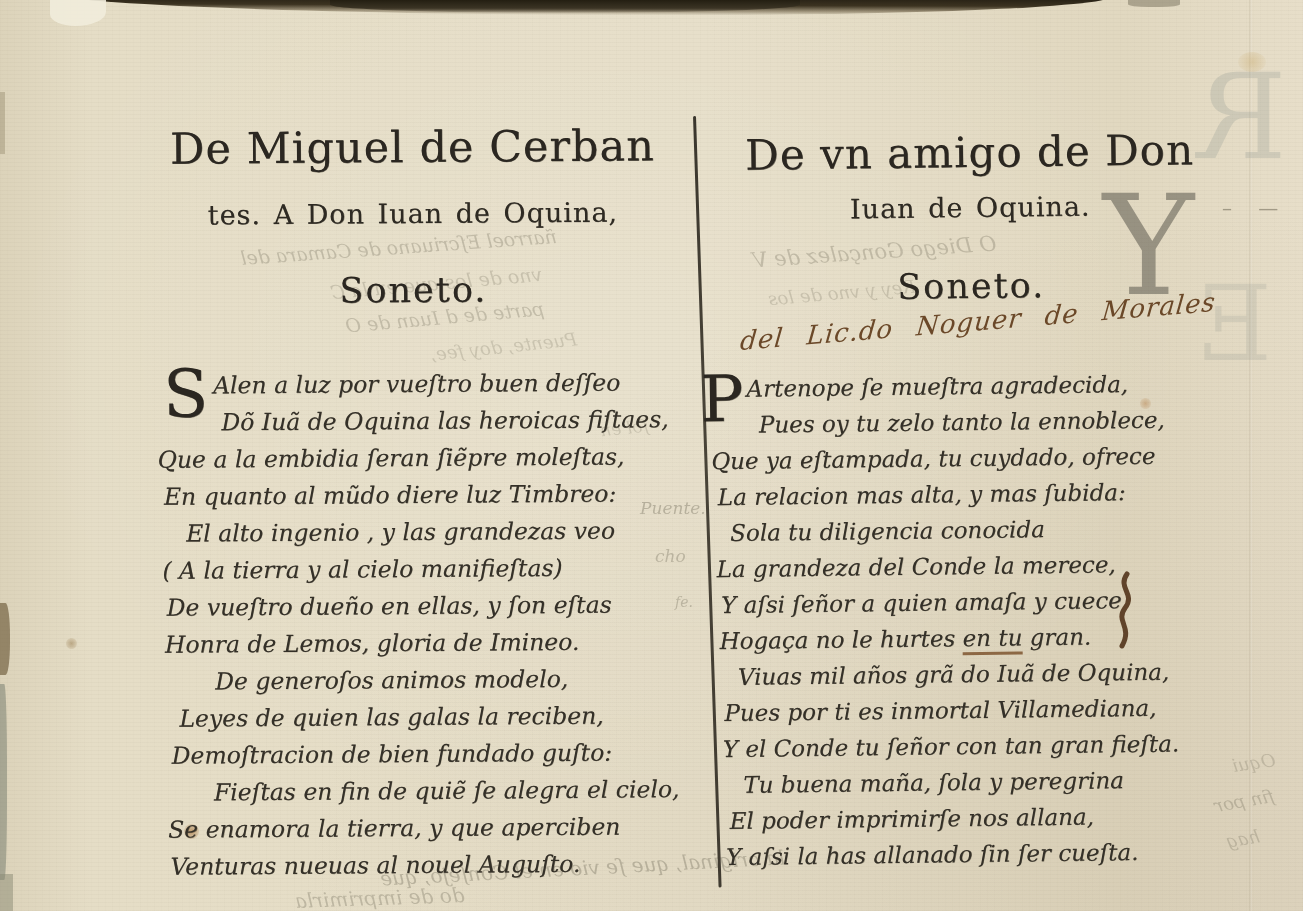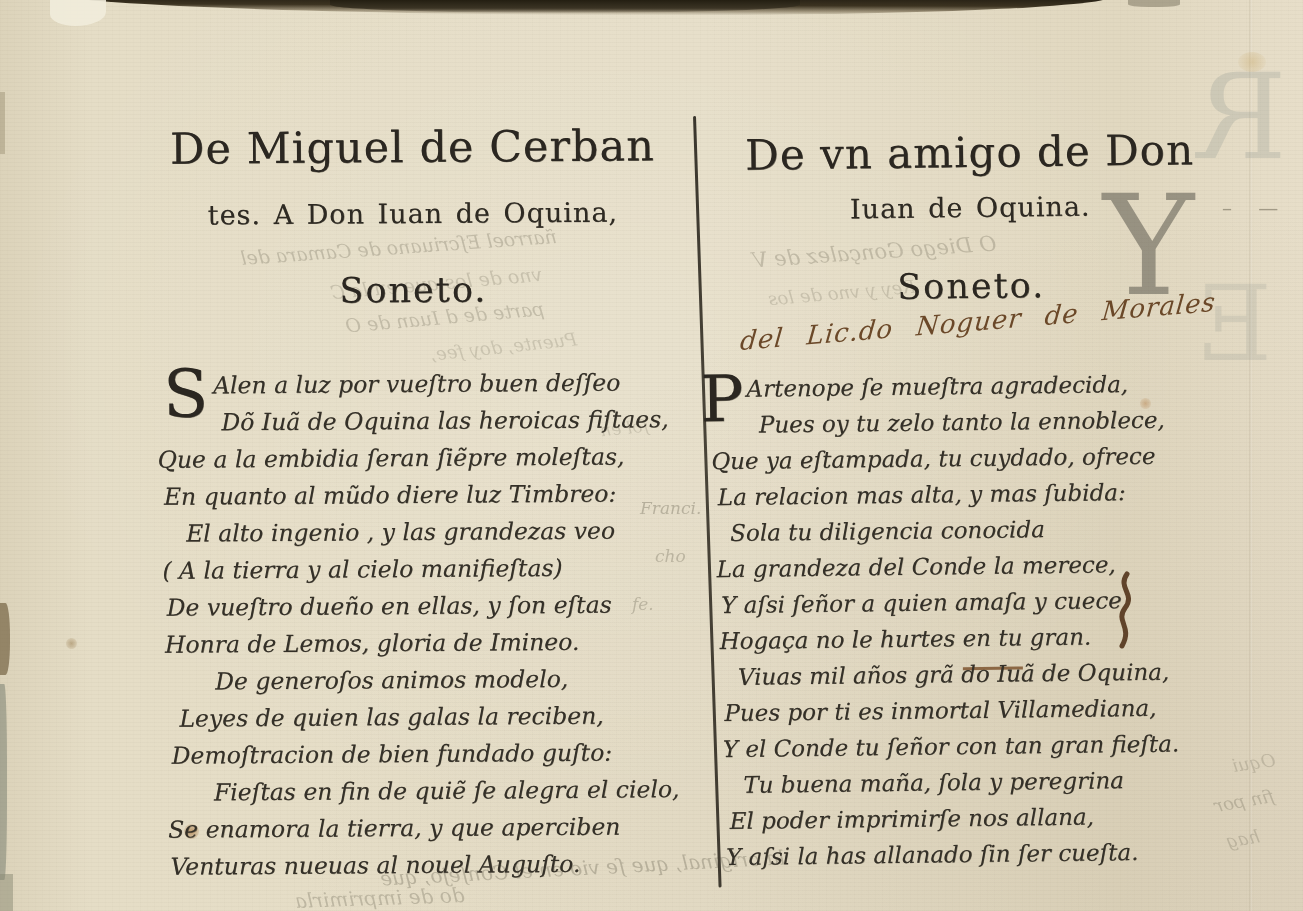--- a/index.html
+++ b/index.html
@@ -48,21 +48,21 @@
     color:#2b2721;text-shadow:0.4px 0.4px 0.5px rgba(35,30,20,0.55);}
   .sonnet{position:absolute;left:0;width:100%;font-style:italic;color:#343028;
     text-shadow:0.3px 0.3px 0.3px rgba(45,38,25,0.45);}
   .sonnet-l{top:244px;font-size:23.5px;line-height:37px;}
   .sonnet-r{top:250px;font-size:23px;line-height:36px;}
   .line{white-space:nowrap;}
   .dropcap{position:absolute;font-style:normal;color:#2b2721;line-height:1;
     text-shadow:0.5px 0.5px 0.6px rgba(35,30,20,0.55);}
   .dc-l{left:14px;top:-6px;font-size:66px;}
   .dc-r{left:2px;top:-4px;font-size:64px;}
-  .ul-ink{border-bottom:3px solid rgba(110,62,22,0.72);padding-bottom:16px;}
+  .ul-ink{border-bottom:3px solid rgba(110,62,22,0.72);padding-bottom:1px;}
   
   .handwriting{position:absolute;left:42px;top:188px;width:490px;font-size:26px;font-style:italic;
     color:#5b3514;transform:rotate(-4deg) skewX(-10deg);letter-spacing:1px;word-spacing:14px;
     opacity:.88;white-space:nowrap;}
   
   .ghost{position:absolute;font-style:italic;color:#6f6a58;white-space:nowrap;pointer-events:none;}
   .mir{transform:scaleX(-1);}
   .bigghost{position:absolute;font-style:normal;pointer-events:none;line-height:1;}
   .dashes{position:absolute;color:#6b6553;opacity:.55;font-size:20px;letter-spacing:10px;}
   
@@ -87,23 +87,23 @@
   <div class="bigghost" style="left:1103px;top:178px;font-size:138px;color:rgba(72,70,60,0.48);">Y</div>
   <div class="bigghost mir" style="left:1198px;top:58px;font-size:118px;color:rgba(148,153,146,0.28);">R</div>
   <div class="bigghost mir" style="left:1196px;top:272px;font-size:104px;color:rgba(148,153,146,0.22);">E</div>
 
   <div class="ghost mir" style="left:240px;top:236px;font-size:19px;opacity:.30;transform:scaleX(-1) rotate(4deg);">ñarroel Eſcriuano de Camara del</div>
   <div class="ghost mir" style="left:330px;top:272px;font-size:19px;opacity:.25;transform:scaleX(-1) rotate(5deg);">vno de los que en la C</div>
   <div class="ghost mir" style="left:345px;top:306px;font-size:19px;opacity:.29;transform:scaleX(-1) rotate(5deg);">parte de d Iuan de O</div>
   <div class="ghost mir" style="left:430px;top:336px;font-size:18px;opacity:.23;transform:scaleX(-1) rotate(6deg);">Puente, doy fee,</div>
   <div class="ghost mir" style="left:752px;top:240px;font-size:21px;opacity:.30;transform:scaleX(-1) rotate(4deg);">O Diego Gonçalez de V</div>
   <div class="ghost mir" style="left:768px;top:282px;font-size:18px;opacity:.24;transform:scaleX(-1) rotate(5deg);">Rey y vno de los</div>
-  <div class="ghost" style="left:640px;top:498px;font-size:17px;opacity:.38;">Franci.</div>
+  <div class="ghost" style="left:640px;top:498px;font-size:17px;opacity:.38;">Puente.</div>
   <div class="ghost" style="left:655px;top:546px;font-size:17px;opacity:.34;">cho</div>
-  <div class="ghost" style="left:632px;top:594px;font-size:17px;opacity:.34;">fe.</div>
+  <div class="ghost" style="left:675px;top:594px;font-size:14px;opacity:.34;">fe.</div>
   <div class="ghost mir" style="left:380px;top:856px;font-size:20px;opacity:.36;transform:scaleX(-1) rotate(3deg);">la original, que ſe vio en el Conſejo, que</div>
   <div class="ghost mir" style="left:295px;top:886px;font-size:20px;opacity:.32;transform:scaleX(-1) rotate(2deg);">do de imprimirla</div>
   <div class="ghost mir" style="left:1232px;top:752px;font-size:18px;opacity:.26;transform:scaleX(-1) rotate(8deg);">Oqui</div>
   <div class="ghost mir" style="left:1214px;top:790px;font-size:18px;opacity:.30;transform:scaleX(-1) rotate(10deg);">fin por</div>
   <div class="ghost mir" style="left:1226px;top:828px;font-size:18px;opacity:.28;transform:scaleX(-1) rotate(10deg);">hag</div>
   <div class="ghost mir" style="left:600px;top:418px;font-size:17px;opacity:.22;transform:scaleX(-1) rotate(6deg);">ſol en</div>
 
   <div class="dashes" style="left:1222px;top:196px;">– —</div>
 
   <div class="stain" style="left:184px;top:824px;width:15px;height:15px;background:radial-gradient(circle,#a06a30,rgba(160,106,48,0));opacity:.6;"></div>

